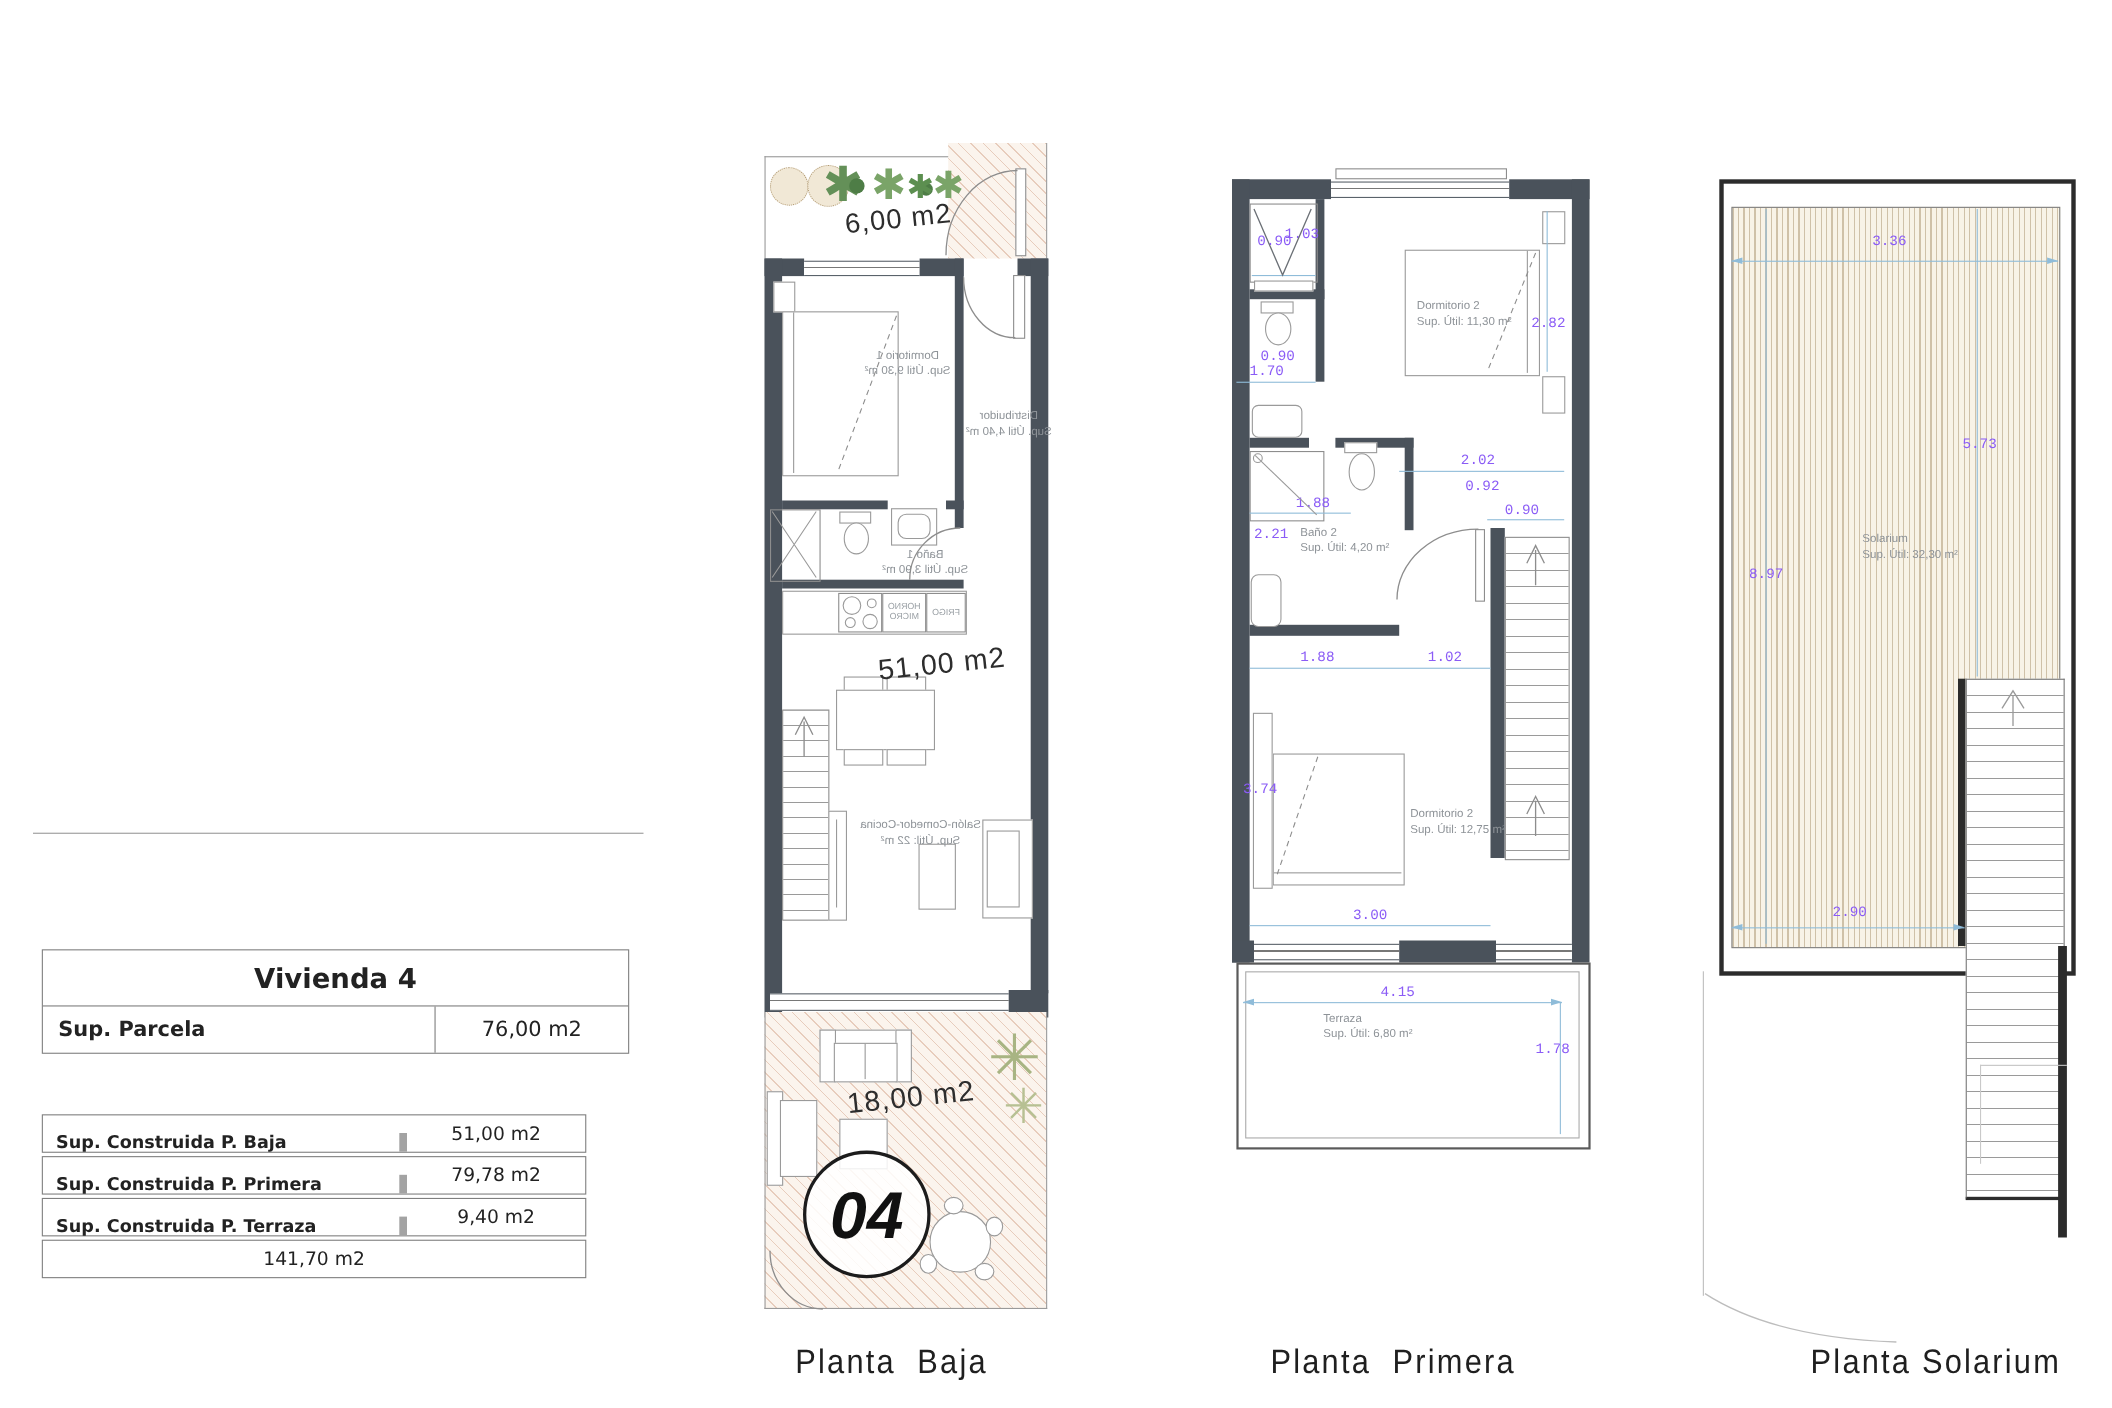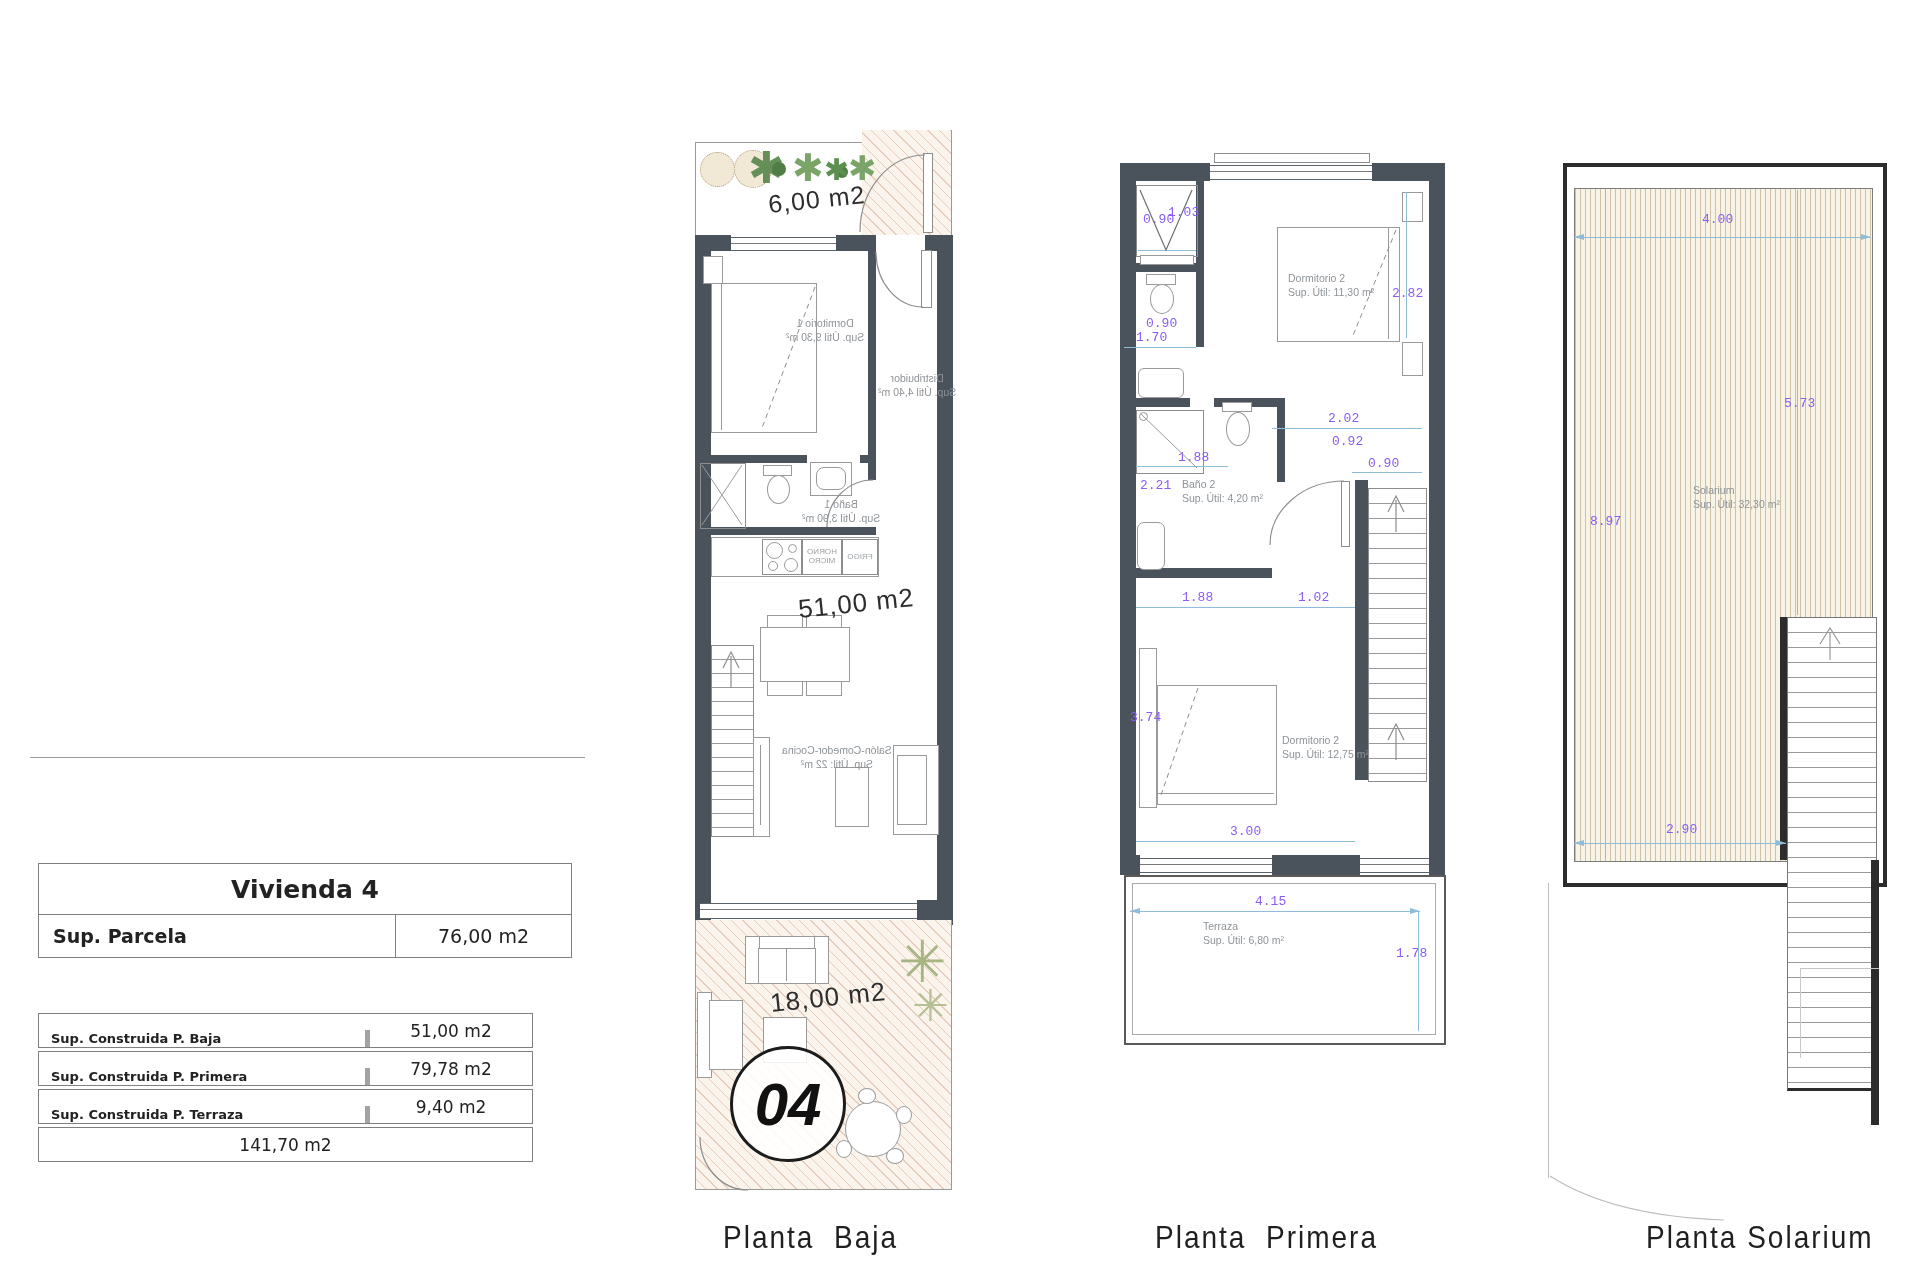--- a/index.html
+++ b/index.html
@@ -37,22 +37,22 @@
   
   .tblA{position:absolute;left:38px;top:863px;width:532px;border:1px solid #7f7f7f;background:#fff;}
   .tblA .hd{height:50px;border-bottom:1px solid #7f7f7f;display:flex;align-items:center;justify-content:center;
             font-weight:bold;font-size:25px;font-family:"DejaVu Sans",sans-serif;}
   .tblA .rw{height:42px;display:flex;}
   .tblA .lc{width:357px;border-right:1px solid #7f7f7f;display:flex;align-items:center;padding-left:14px;
             font-weight:bold;font-size:19px;font-family:"DejaVu Sans",sans-serif;box-sizing:border-box;}
   .tblA .vc{flex:1;display:flex;align-items:center;justify-content:center;font-size:19px;font-family:"DejaVu Sans",sans-serif;}
   .tblB{position:absolute;left:38px;top:1013px;width:495px;}
   .tblB .rw{height:33px;border:1px solid #7f7f7f;background:#fff;display:flex;margin-bottom:3px;}
-  .tblB .lc{width:331px;border-right:5px solid #a3a3a3;display:flex;align-items:center;padding-left:12px;
-            font-weight:bold;font-size:13px;font-family:"DejaVu Sans",sans-serif;box-sizing:border-box;margin-top:16px;}
+  .tblB .lc{width:331px;border-right:7px solid #a3a3a3;display:flex;align-items:center;padding-left:12px;
+            font-weight:bold;font-size:16px;font-family:"DejaVu Sans",sans-serif;box-sizing:border-box;margin-top:16px;}
   .tblB .vc{flex:1;display:flex;align-items:center;justify-content:center;font-size:17px;font-family:"DejaVu Sans",sans-serif;}
   svg.overlay{position:absolute;left:0;top:0;pointer-events:none;}
 </style>
 </head>
 <body>
 
 <div id="stage">
 
   <div class="lineh" style="left:30px;top:757px;width:555px;"></div>
 
@@ -273,21 +273,21 @@
   <div class="deck" style="left:1574px;top:188px;width:297px;height:672px;"></div>
   <div class="abs" style="left:1584px;top:198px;width:277px;height:652px;border:1px solid #b0a globalization;"></div>
   <div class="wall" style="left:1780px;top:617px;width:7px;height:243px;background:#2c2c2c;"></div>
   <div class="stairs" style="left:1787px;top:617px;width:88px;height:470px;background-image:repeating-linear-gradient(180deg,transparent 0,transparent 14px,#9a9a9a 14px,#9a9a9a 15px);border:1px solid #777;border-bottom:3px solid #2c2c2c;"></div>
   <div class="wall" style="left:1871px;top:860px;width:8px;height:265px;background:#2c2c2c;"></div>
 
   <div class="dimlinev" style="left:1605px;top:190px;height:668px;"></div>
   <div class="dimlinev" style="left:1797px;top:190px;height:425px;"></div>
   <div class="dimlineh" style="left:1574px;top:237px;width:297px;"></div>
   <div class="dimlineh" style="left:1574px;top:843px;width:212px;"></div>
-  <div class="dimtxt" style="left:1702px;top:212px;">4.00</div>
+  <div class="dimtxt" style="left:1702px;top:212px;">3.36</div>
   <div class="dimtxt" style="left:1784px;top:396px;">5.73</div>
   <div class="dimtxt" style="left:1590px;top:514px;">8.97</div>
   <div class="dimtxt" style="left:1666px;top:822px;">2.90</div>
   <div class="rlabel" style="left:1693px;top:484px;">
     <div>Solarium</div>
     <div>Sup. Útil: 32,30 m²</div>
   </div>
 
   <div class="linev" style="left:1548px;top:883px;height:295px;background:#bdbdbd;"></div>
   <div class="lineh" style="left:1800px;top:968px;width:79px;background:#c4c4c4;"></div>

